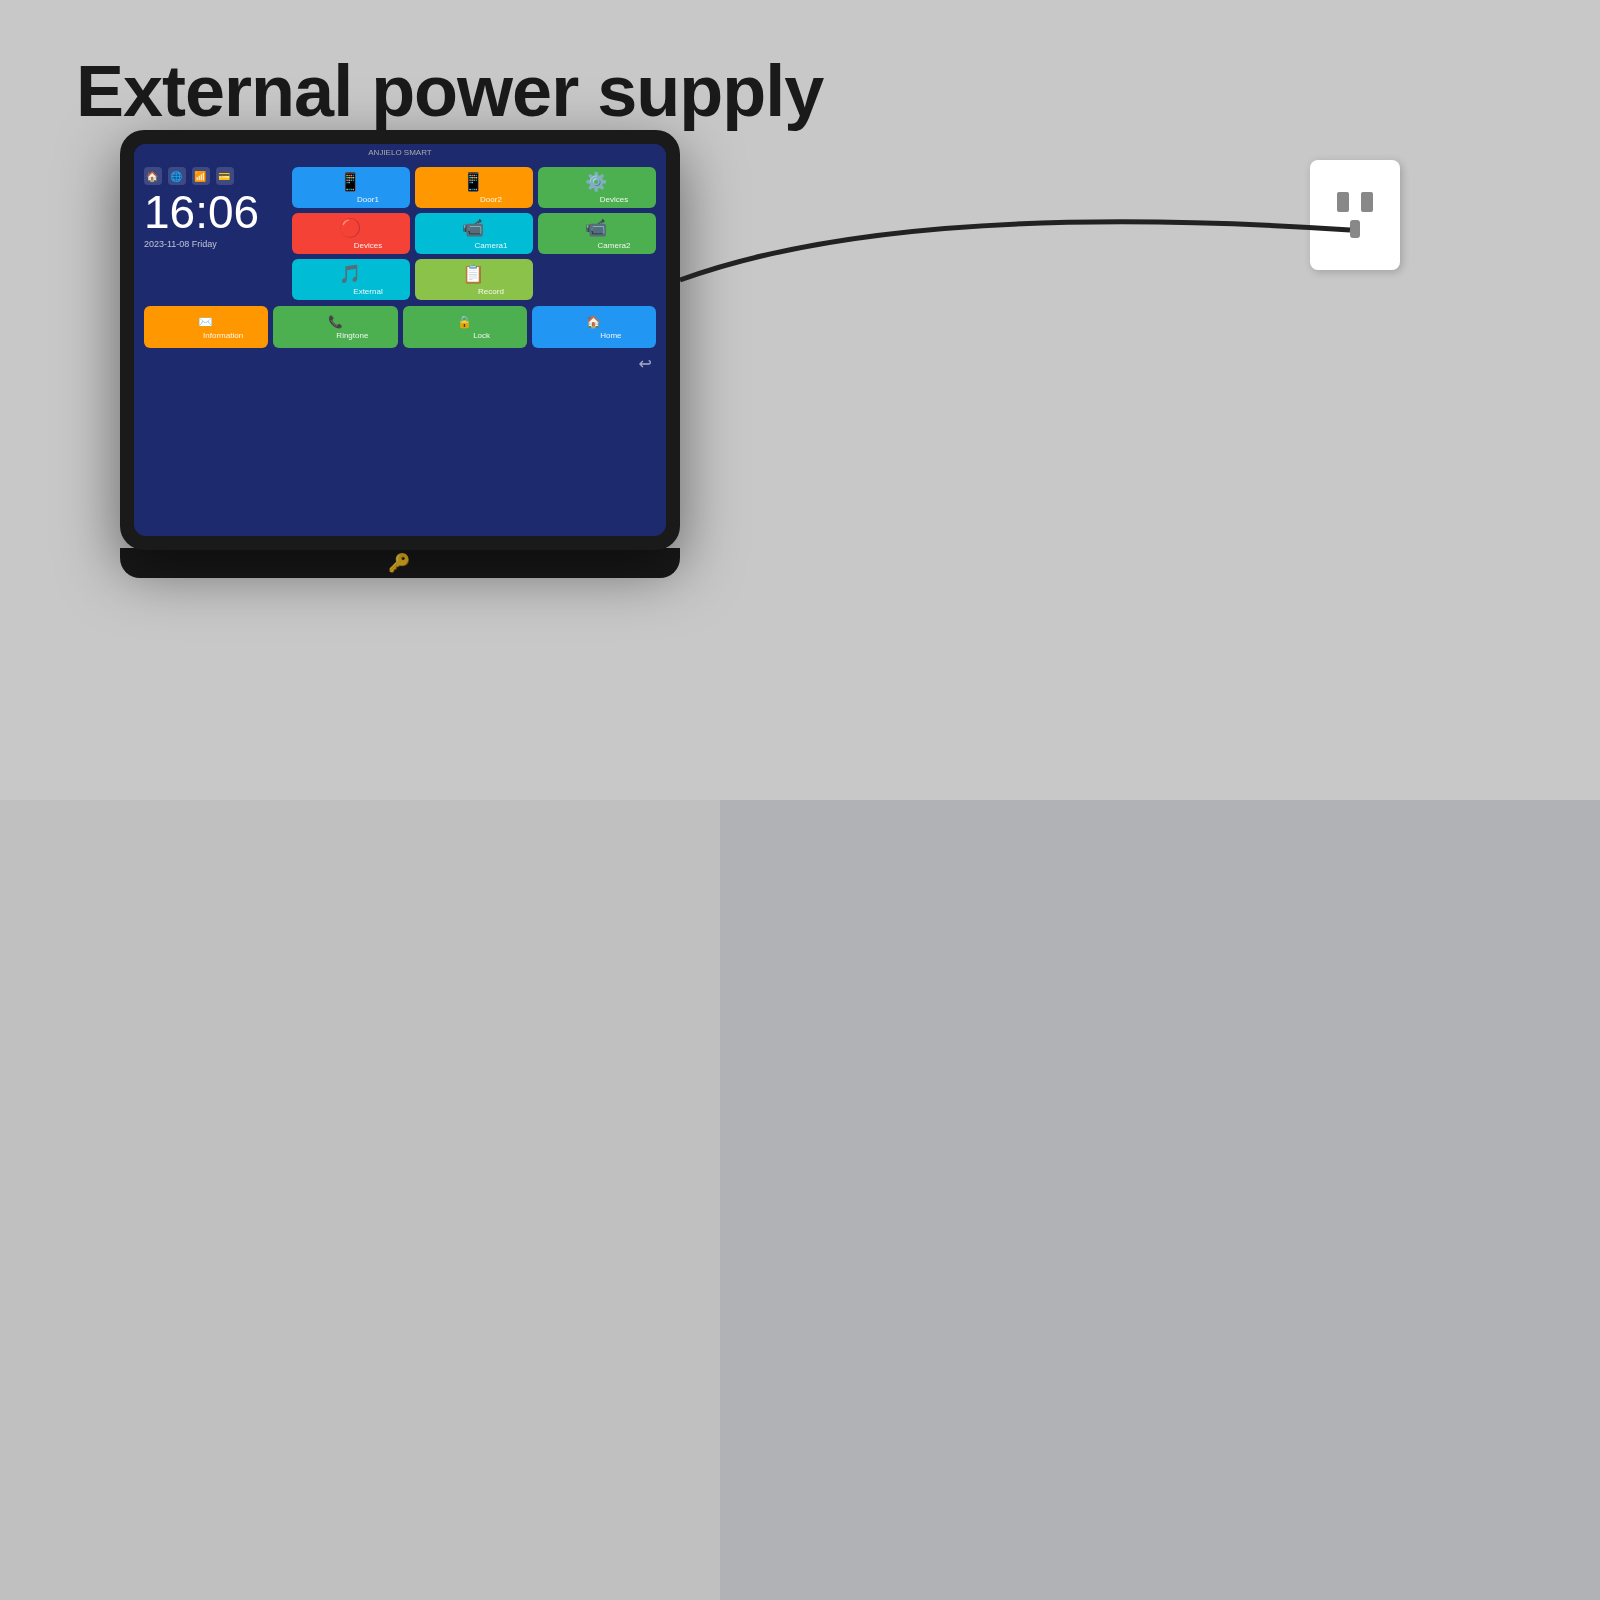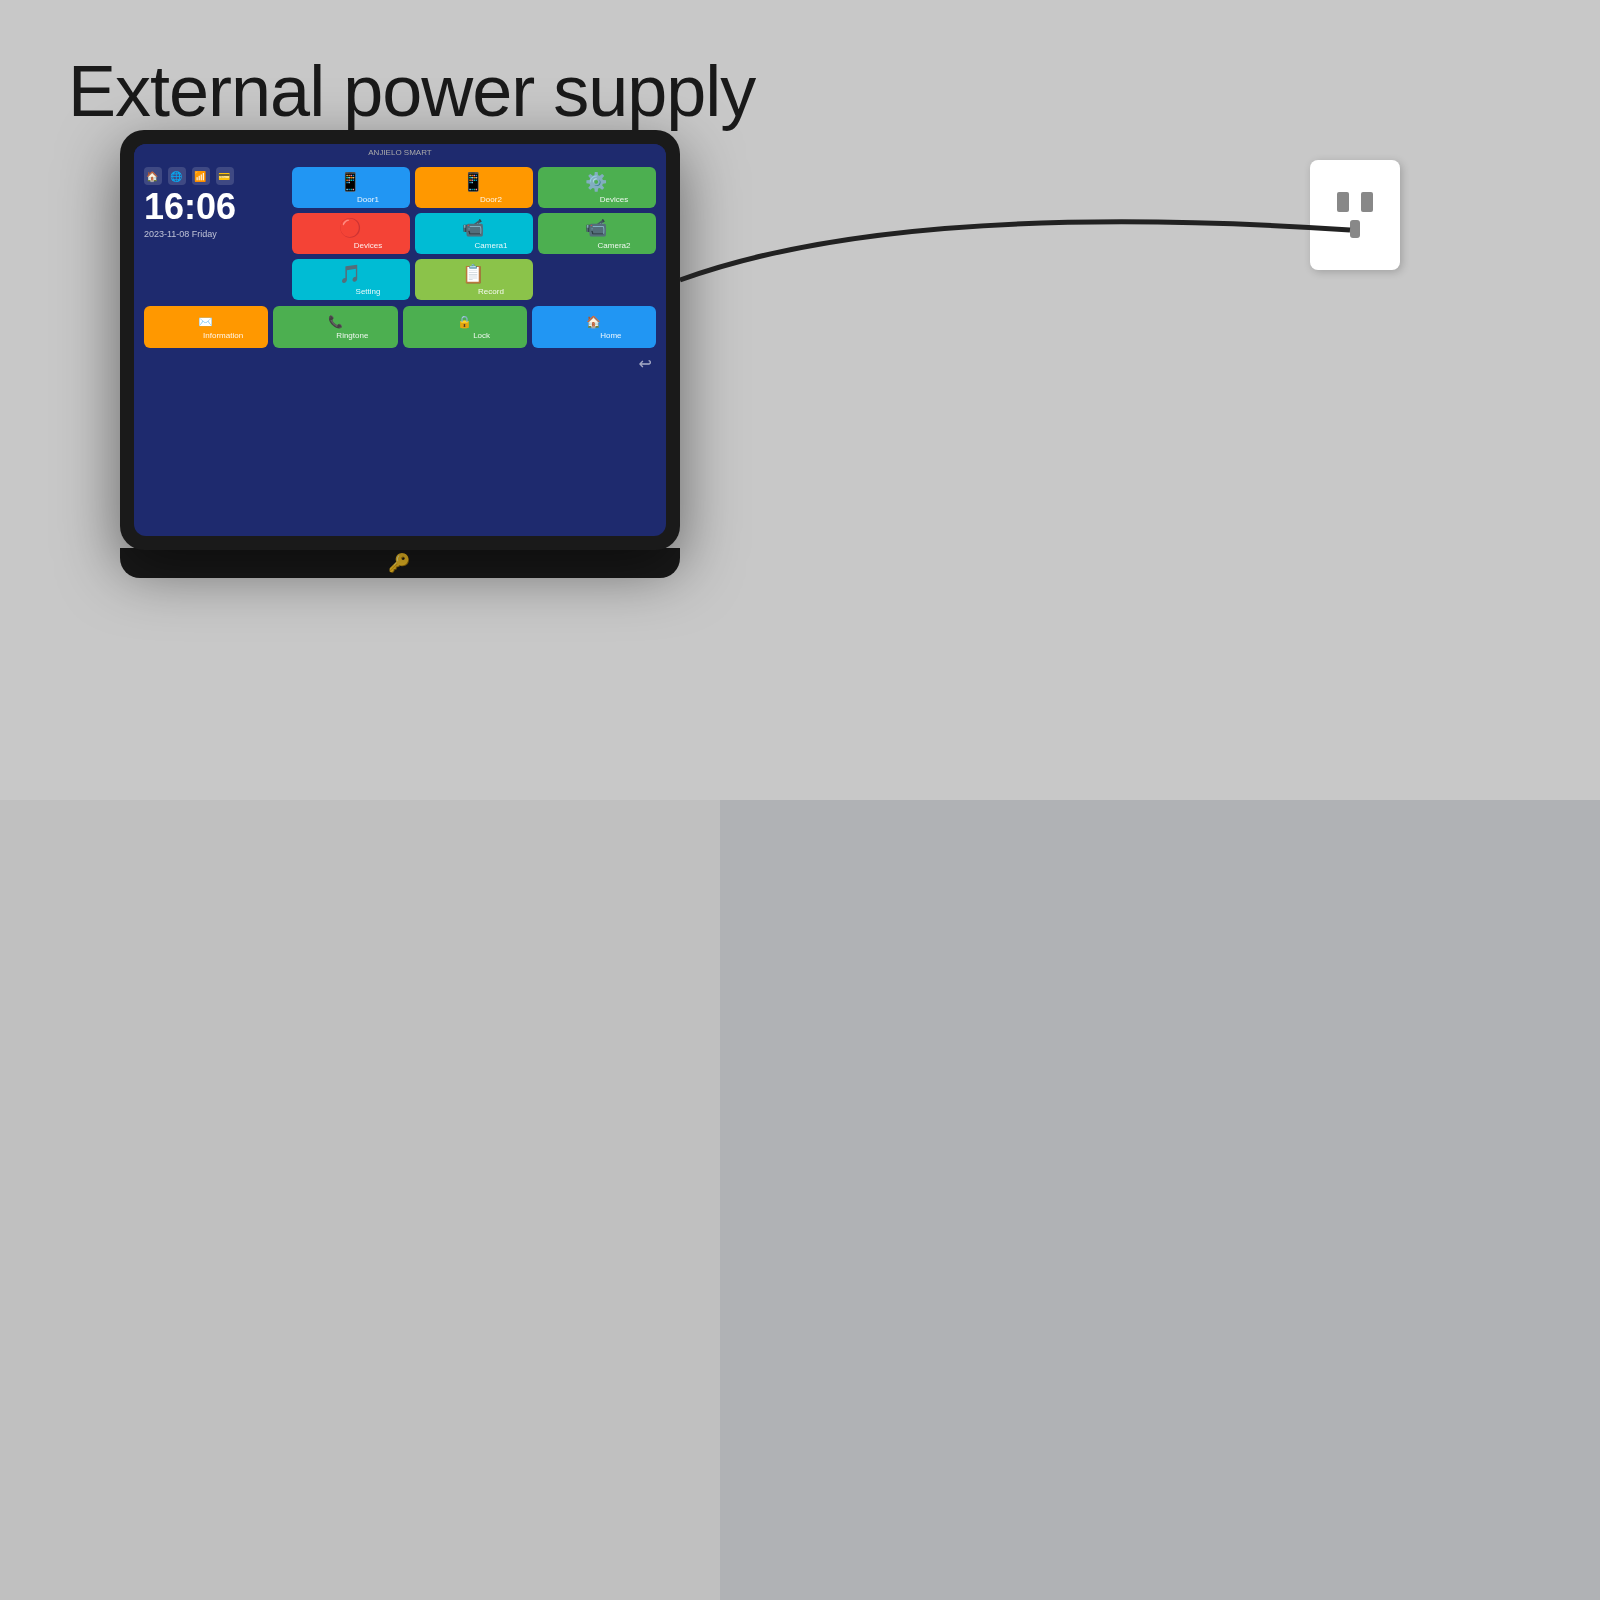--- a/index.html
+++ b/index.html
@@ -27,23 +27,23 @@
       background: #b8b8b8;
       position: relative;
       display: flex;
       align-items: center;
       justify-content: center;
     }
 
     .section-title {
       position: absolute;
       top: 50px;
-      left: 68px;
+      left: 76px;
       font-size: 72px;
-      font-weight: normal;
+      font-weight: bold;
       color: #1a1a1a;
       letter-spacing: -1px;
     }
 
     
     .device-wrapper {
       position: absolute;
       left: 120px;
       top: 130px;
     }
@@ -104,22 +104,22 @@
       background: rgba(255,255,255,0.15);
       border-radius: 4px;
       display: flex;
       align-items: center;
       justify-content: center;
       font-size: 10px;
       color: white;
     }
 
     .clock-display {
-      font-size: 36px;
-      font-weight: bold;
+      font-size: 46px;
+      font-weight: normal;
       color: white;
       line-height: 1;
       margin: 0 0 4px;
     }
 
     .date-display {
       font-size: 9px;
       color: rgba(255,255,255,0.7);
     }
 
@@ -308,21 +308,21 @@
             <div class="grid-tile tile-camera1">
               <div class="tile-icon">📹</div>
               <div class="tile-label">Camera1</div>
             </div>
             <div class="grid-tile tile-camera2">
               <div class="tile-icon">📹</div>
               <div class="tile-label">Camera2</div>
             </div>
             <div class="grid-tile tile-ringtone">
               <div class="tile-icon">🎵</div>
-              <div class="tile-label">Setting</div>
+              <div class="tile-label">External</div>
             </div>
             <div class="grid-tile tile-record">
               <div class="tile-icon">📋</div>
               <div class="tile-label">Record</div>
             </div>
           </div>
         </div>
 
         <div class="bottom-row">
           <div class="bottom-tile tile-info" style="background:#FF9800;">

